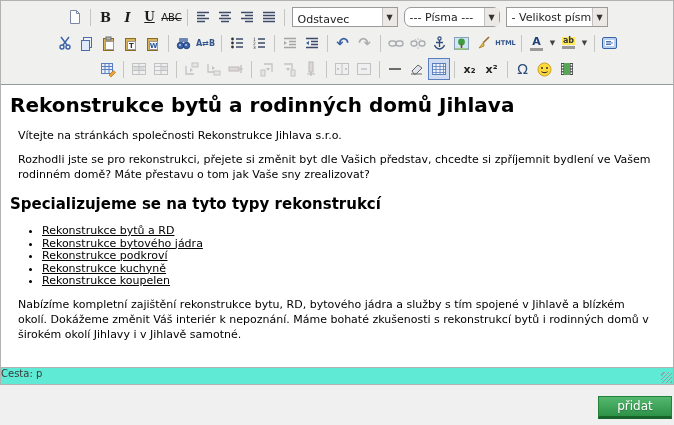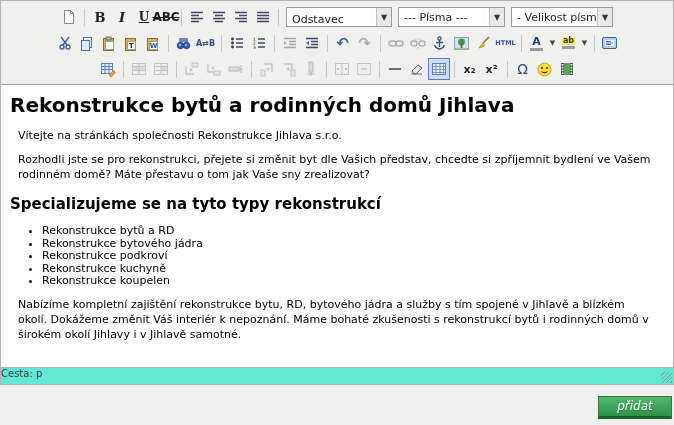--- a/index.html
+++ b/index.html
@@ -14,61 +14,61 @@
   .toolbar { background:#f0f0ee; padding:3px 2px 2px; border-bottom:1px solid #919b9c; }
   .tb-row { display:flex; justify-content:center; align-items:center; height:26px; }
   .tbtn { width:22px; height:22px; display:flex; align-items:center; justify-content:center;
           border:1px solid transparent; cursor:default; flex:0 0 auto; }
   .tbtn.pressed { background:#cfdcf1; border:1px solid #5a7fbf; }
   .dis { opacity:.45; filter:grayscale(85%); }
   .sep { width:1px; height:17px; background:#c5c5c2; margin:0 4px; flex:0 0 auto; }
   .txt-b { font-family:"DejaVu Serif", serif; font-weight:bold; font-size:13px; color:#1c1c1c; }
   .txt-i { font-family:"DejaVu Serif", serif; font-style:italic; font-weight:bold; font-size:13px; color:#1c1c1c; }
   .txt-u { font-family:"DejaVu Serif", serif; font-weight:bold; font-size:12px; text-decoration:underline; color:#1c1c1c; }
-  .txt-abc { font-size:12px; font-weight:bold; text-decoration:line-through; color:#1c1c1c; letter-spacing:0; }
+  .txt-abc { font-size:10px; font-weight:normal; text-decoration:line-through; color:#1c1c1c; letter-spacing:0; }
   .txt-html { font-size:6.5px; font-weight:bold; color:#33548c; }
   .txt-undo { font-size:15px; color:#3a62a7; font-weight:bold; line-height:1; }
   .txt-sub, .txt-sup { font-size:11px; color:#222; font-weight:bold; }
   .txt-omega { font-size:14px; color:#2f4c7c; }
   .txt-replace { font-size:8px; color:#33548c; font-weight:bold; }
 
   .tb-select { height:20px; background:#fff; border:1px solid #9a9a9a; display:flex; align-items:center;
                font-size:11px; color:#1c1c1c; margin:0 3px; cursor:default; }
   .tb-select .lbl { padding:0 3px 0 5px; white-space:nowrap; overflow:hidden; flex:1; }
   .tb-select .arr { width:15px; height:18px; background:#ece9e4; border-left:1px solid #c2c2c2;
                     display:flex; align-items:center; justify-content:center; font-size:8px; color:#333; }
-  .w-format { width:106px;align-items:flex-end; } .w-font { width:107px; } .w-size { width:102px; }
+  .w-format { width:106px;align-items:flex-end; } .w-font { width:96px;border-radius:7px; } .w-size { width:102px; }
 
   .colorbar { position:relative; display:flex; flex-direction:column; align-items:center; line-height:1; }
   .colorbar .a { font-size:11px; font-weight:bold; color:#1b3f77; }
   .colorbar .bar { width:13px; height:3px; background:#9a9a9a; margin-top:1px; }
   .hl { background:#ffe95e; padding:0 1px; font-size:8px; font-weight:bold; color:#333; }
   .drop { font-size:7px; color:#444; width:10px; text-align:center; }
 
   
   .content { height:282px; background:#fff; padding:6px 9px; overflow:hidden;
              font-size:11px; color:#000; line-height:15px; }
   .content h1 { font-size:20px; line-height:24px; margin:2px 0 11px; letter-spacing:0; }
   .content h2 { font-size:15px; line-height:18px; margin:13px 0 8px; }
   .content p { margin:0 8px 9px; }
-  .content ul { margin:12px 0 9px 0; padding-left:32px; }
+  .content ul { margin:12px 0 9px 0; padding-left:32px;text-decoration:underline; }
   .content li { line-height:12.5px; font-size:11px; }
 
   
   .statusbar { height:17px; background:#5eead4; border-top:1px solid #b2b2b2; position:relative;
                display:flex; align-items:flex-start; font-size:10px; color:#3b3b3b; padding-left:0; }
   .resize-handle { position:absolute; right:1px; bottom:1px; width:11px; height:11px;
     background:repeating-linear-gradient(135deg, transparent 0 2px, #9a9a9a 2px 3px); cursor:nwse-resize; }
 
   
   .footer { position:absolute; left:0; bottom:0; width:674px; height:39px; background:#f0f0f0; }
   .submit-btn { position:absolute; right:2px; bottom:6px; width:74px; height:23px;
     background:linear-gradient(#53b86d,#2e9148); border:1px solid #23813a; border-bottom:3px solid #17632a;
     color:#fff; font-size:12px; font-family:"DejaVu Sans", sans-serif; text-align:center; line-height:19px;
-    cursor:pointer; text-shadow:0 1px 1px rgba(0,0,0,.25);font-style:italic; }
+    cursor:pointer; text-shadow:0 1px 1px rgba(0,0,0,.25); }
 
   svg { display:block; }
 </style>
 </head>
 <body>
 
 <div class="page">
   <div class="editor">
 
     <div class="toolbar">

